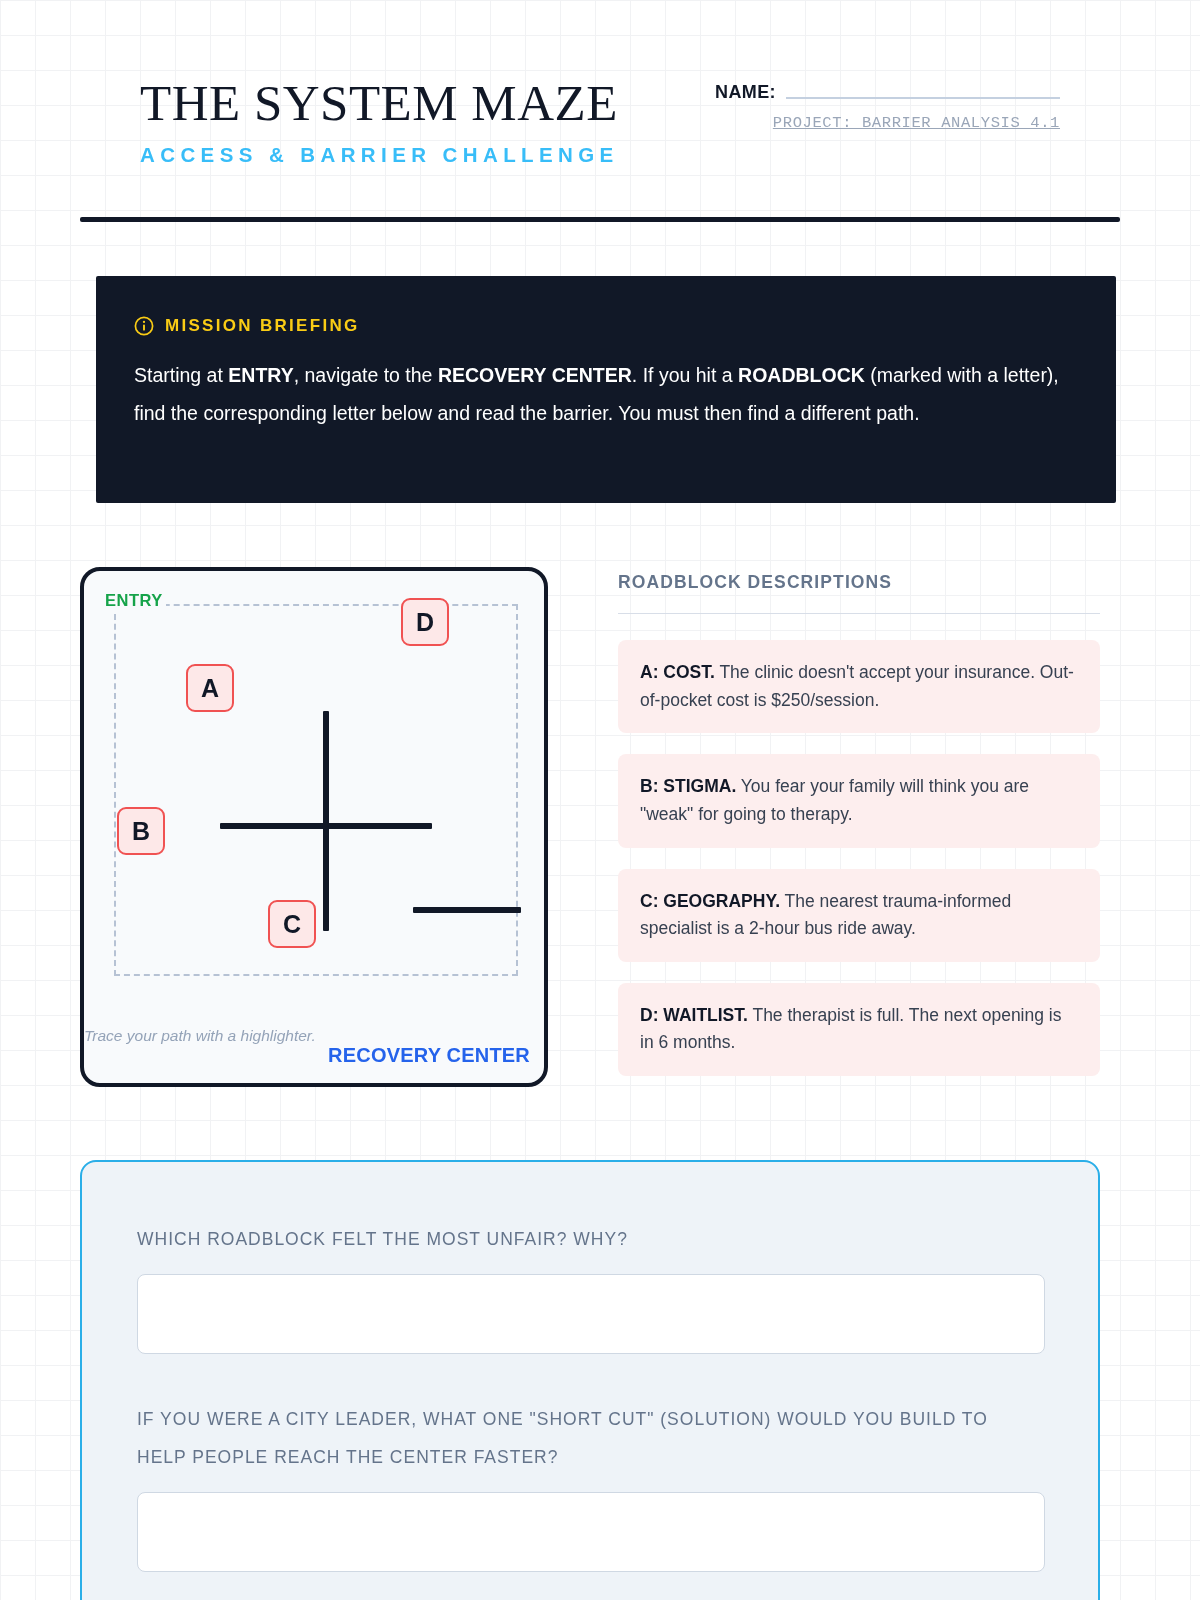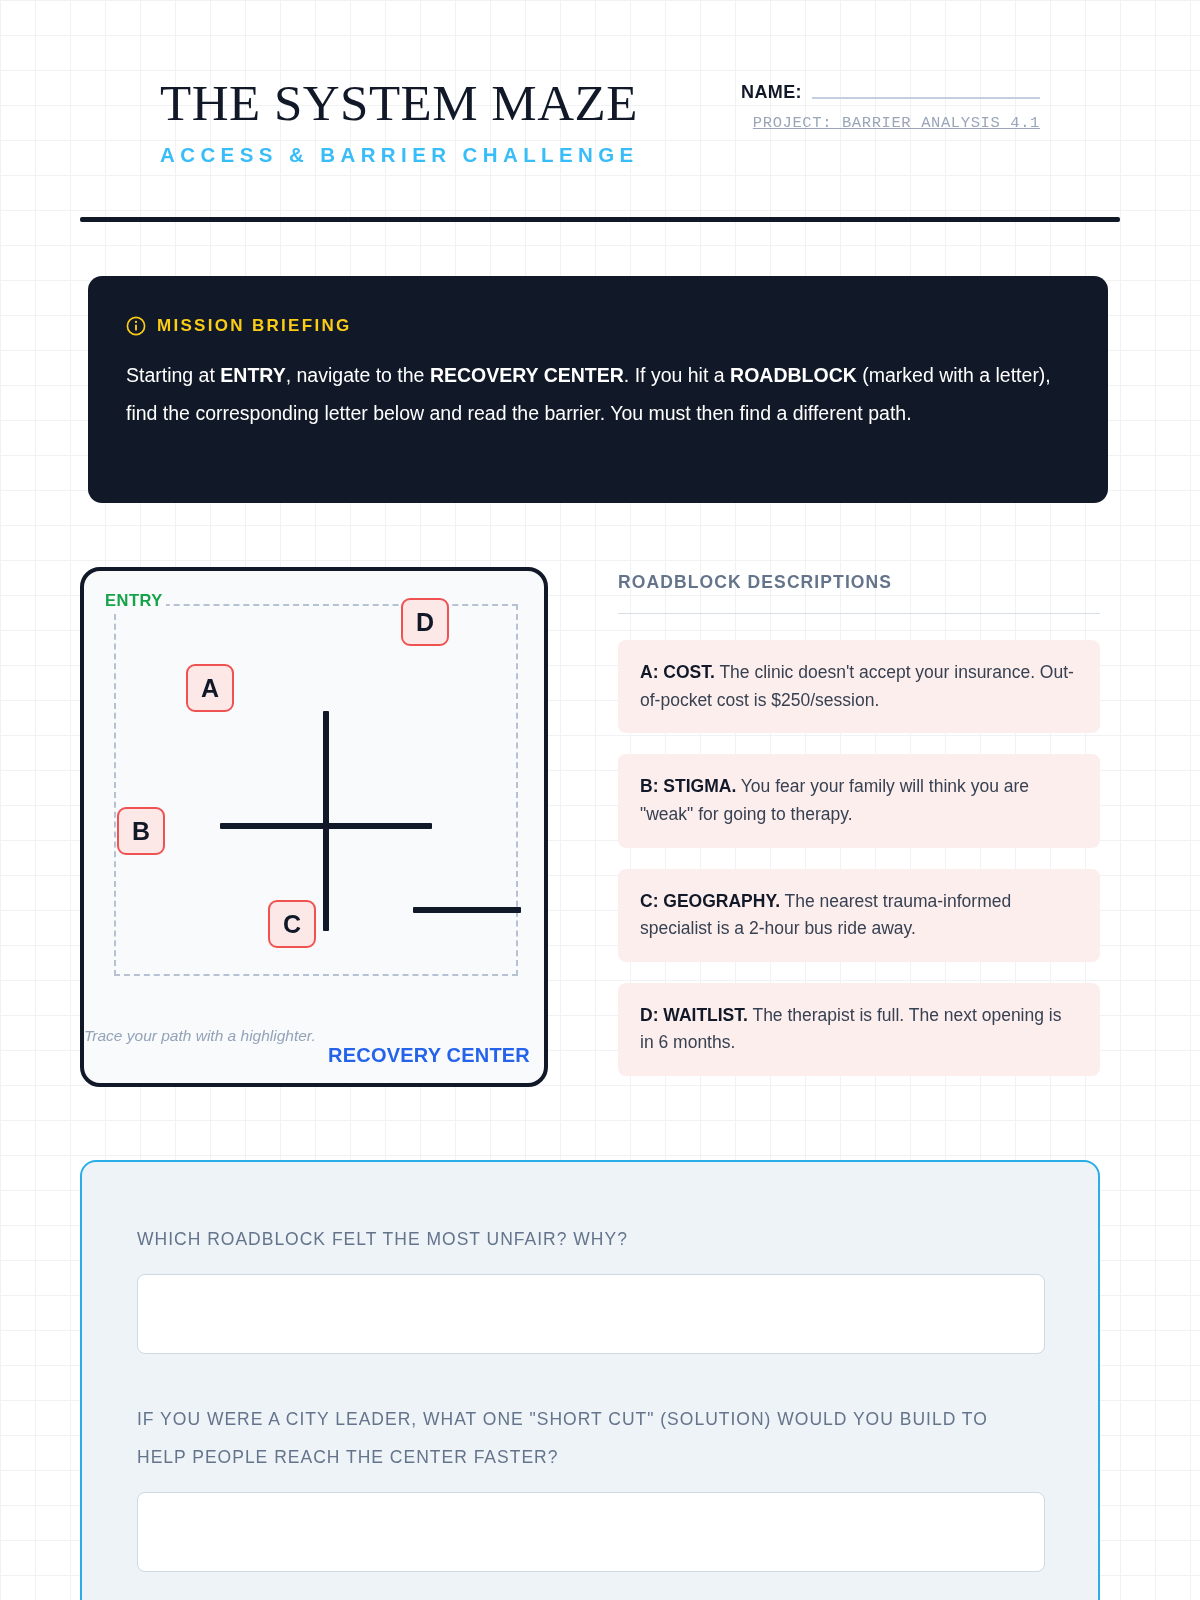--- a/index.html
+++ b/index.html
@@ -16,21 +16,21 @@
       linear-gradient(to right, #f1f2f4 1px, transparent 1px),
       linear-gradient(to bottom, #f1f2f4 1px, transparent 1px);
     background-size: 35px 35px;
     overflow: hidden;
     position: relative;
   }
 
   .page {
     width: 1200px;
     height: 1600px;
-    padding: 0 80px;
+    padding: 0 60px;
     position: relative;
   }
 
   
   .header {
     position: relative;
     height: 150px;
     padding-top: 78px;
   }
   .title-block { position: absolute; left: 80px; top: 78px; }
@@ -54,21 +54,20 @@
     right: 80px;
     top: 82px;
     width: 345px;
     text-align: right;
   }
   .name-row {
     display: flex;
     align-items: flex-end;
     gap: 10px;
     justify-content: flex-end;
-    margin-left: 46px;
   }
   .name-label {
     font-size: 18px;
     font-weight: 700;
     color: #111827;
     letter-spacing: 0.4px;
     white-space: nowrap;
   }
   .name-line {
     flex: 1;
@@ -91,26 +90,26 @@
     right: 80px;
     top: 217px;
     height: 5px;
     background: #111827;
     border-radius: 2px;
   }
 
   
   .briefing {
     position: absolute;
-    left: 88px;
+    left: 96px;
     top: 276px;
     width: 1020px;
     height: 227px;
     background: #111827;
-    border-radius: 14px;
+    border-radius: 2px;
     padding: 40px 38px 0 38px;
   }
   .briefing-head {
     display: flex;
     align-items: center;
     gap: 11px;
     margin-bottom: 20px;
   }
   .info-icon {
     width: 20px;

